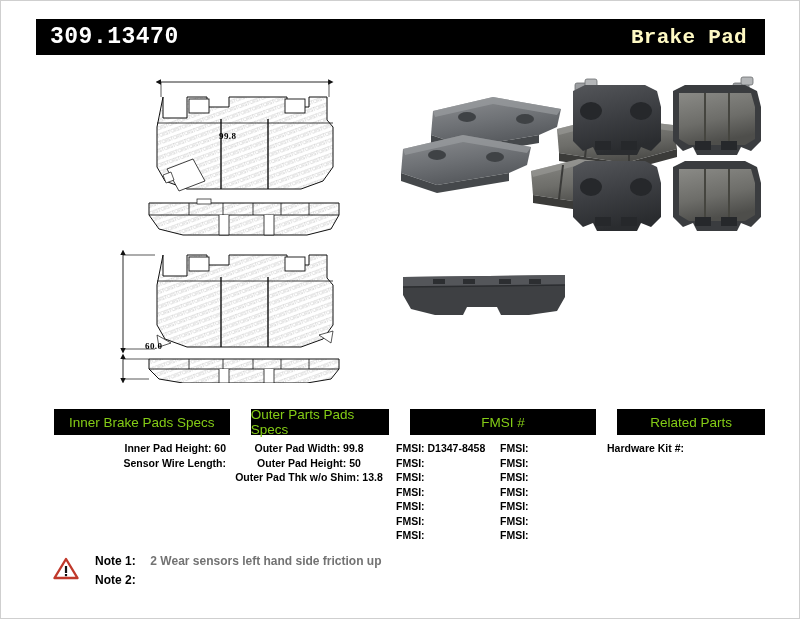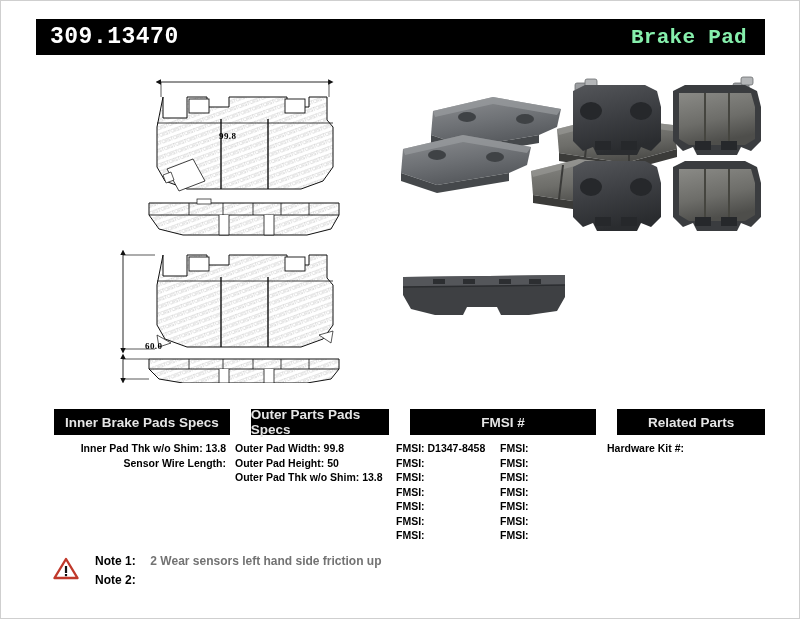--- a/index.html
+++ b/index.html
@@ -21,21 +21,21 @@
     position:absolute;left:35px;top:18px;width:729px;height:36px;
     background:#000;
     font-family:Liberation Mono, monospace;
   }
   .header .part-no{
     position:absolute;left:14px;top:50%;transform:translateY(-50%);
     color:#fff;font-size:23px;font-weight:bold;letter-spacing:.5px;
   }
   .header .doc-type{
     position:absolute;right:18px;top:50%;transform:translateY(-50%);
-    color:#86efac;font-size:21px;font-weight:bold;letter-spacing:.3px;
+    color:#fef9c3;font-size:21px;font-weight:bold;letter-spacing:.3px;
   }
 
   
   .drawings{position:absolute;left:100px;top:62px;width:250px;height:320px;}
   .dimtext{
     position:absolute;font-size:9px;font-weight:bold;
     font-family:"Liberation Serif",serif;letter-spacing:.4px;
   }
   #dim-width{left:118px;top:68px;}
   #dim-height{left:44px;top:278px;}
@@ -46,34 +46,34 @@
 
   
   .table{
     position:absolute;left:35px;top:408px;width:729px;height:140px;
   }
   .thead{
     position:absolute;left:0;top:0;width:100%;height:26px;
     display:flex;gap:3px;
   }
   .th{
-    background:#000;color:#e5e5e5;
+    background:#000;color:#84cc16;
     display:flex;align-items:center;justify-content:center;
-    font-size:13.5px;font-weight:bold;height:100%;
+    font-size:13.5px;font-weight:normal;height:100%;
     box-sizing:border-box;
     margin-left:18px;
   }
   .th.c1{width:196px;}
   .th.c2{width:154px;}
   .th.c3{width:208px;}
   .th.c4{width:165px;}
   .tbody{position:absolute;left:0;top:26px;width:100%;}
   .col{position:absolute;top:6px;}
   .col.c1{left:0;width:196px;text-align:right;}
-  .col.c2{left:199px;width:154px;text-align:left;}
+  .col.c2{left:199px;width:154px;text-align:center;}
   .col.c3{left:356px;width:208px;}
   .col.c4{left:567px;width:165px;}
   .specline{
     font-size:10.5px;font-weight:bold;line-height:14.5px;
     padding-right:6px;white-space:nowrap;
   }
   .fmsi-grid{display:flex;}
   .fmsi-col{width:50%;}
   .fmsi-line{
     font-size:10.5px;font-weight:bold;line-height:14.5px;
@@ -311,21 +311,21 @@
   <div class="table">
     <div class="thead">
       <div class="th c1">Inner Brake Pads Specs</div>
       <div class="th c2">Outer Parts Pads Specs</div>
       <div class="th c3">FMSI #</div>
       <div class="th c4">Related Parts</div>
     </div>
 
     <div class="tbody">
       <div class="col c1">
-        <div class="specline">Inner Pad Thk w/o Shim: 13.8</div>
+        <div class="specline">Inner Pad Height: 60</div>
         <div class="specline">Sensor Wire Length:</div>
       </div>
 
       <div class="col c2">
         <div class="specline">Outer Pad Width: 99.8</div>
         <div class="specline">Outer Pad Height: 50</div>
         <div class="specline">Outer Pad Thk w/o Shim: 13.8</div>
       </div>
 
       <div class="col c3">

